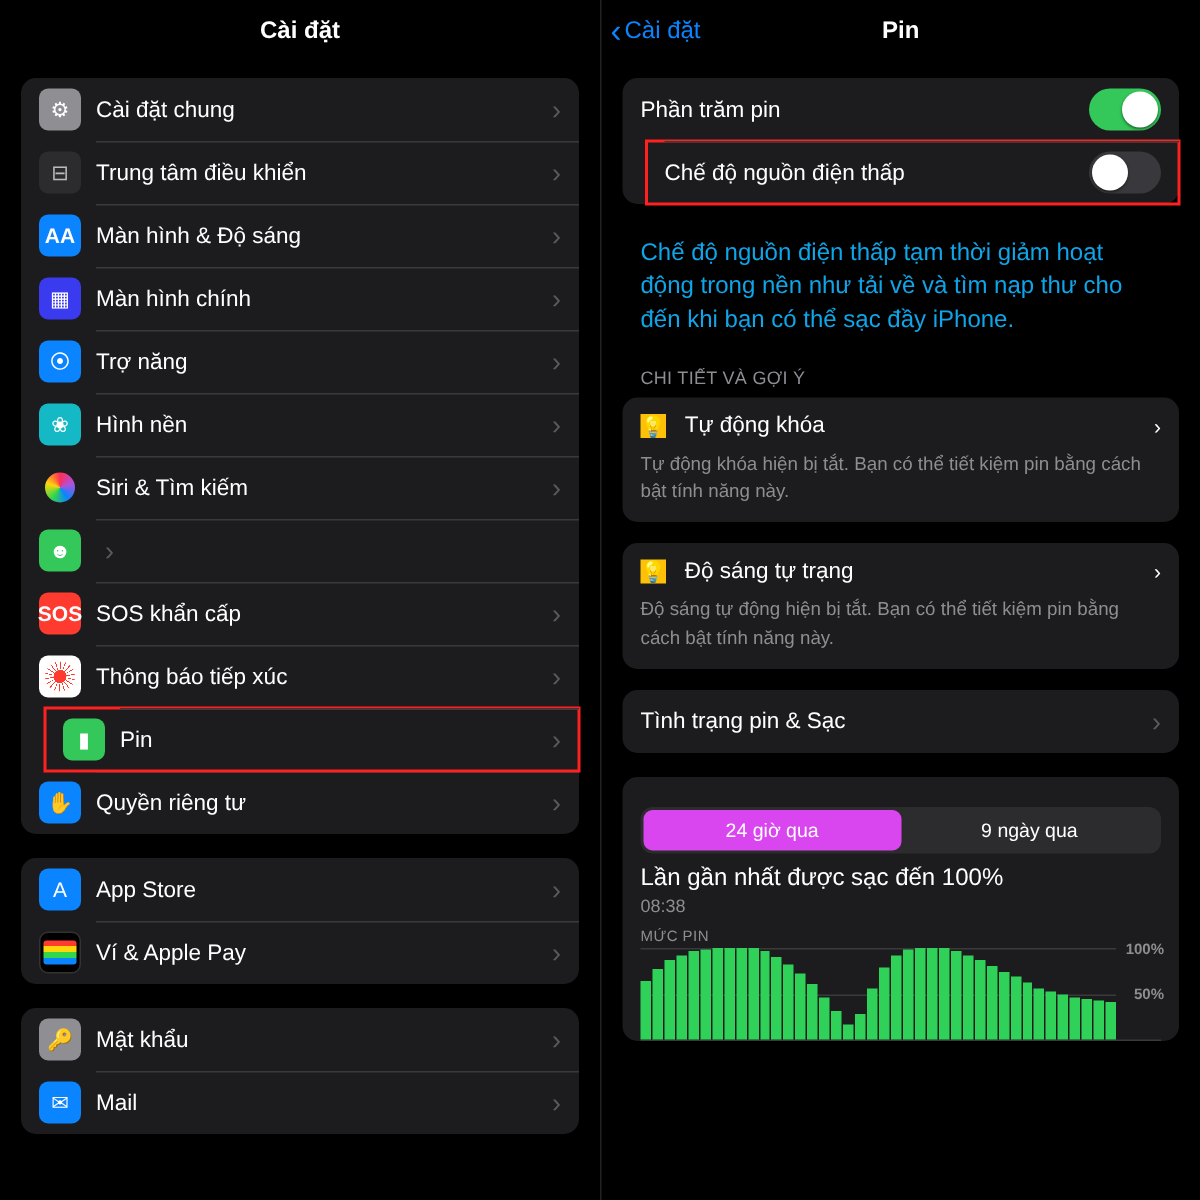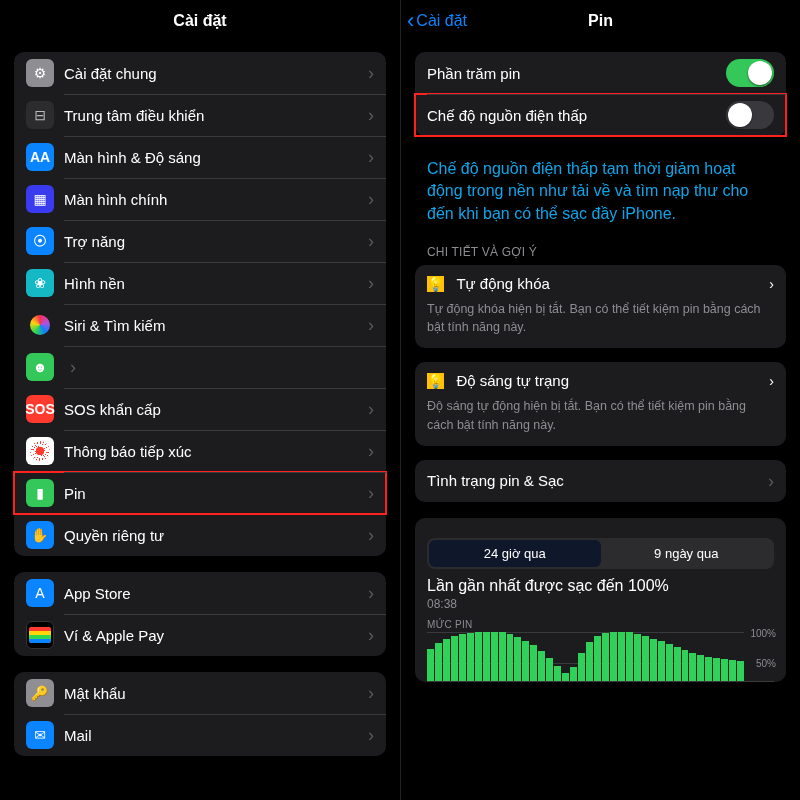--- a/index.html
+++ b/index.html
@@ -78,20 +78,21 @@
   .cell .chv {
     color: #5a5a5e; font-size: 18px; line-height: 1;
     margin-left: 6px;
   }
 
   
   .hl-red {
     outline: 2.5px solid #ff2020;
     outline-offset: -1px;
     z-index: 5;
+    margin-left: 16px;
   }
 
   
   .ic-gear { background: #8e8e93; color: #fff; }
   .ic-cc   { background: #2c2c2e; color: #bbb; }
   .ic-aa   { background: #0a84ff; color: #fff; font-weight: 700; font-size: 12px; }
   .ic-home { background: #3a3aef; color: #fff; }
   .ic-acc  { background: #0a84ff; color: #fff; }
   .ic-wall { background: #15b9c6; color: #fff; }
   .ic-siri { background: #1c1c1e; }
@@ -159,32 +160,33 @@
 
   
   .seg {
     display: flex; background: #2c2c2e; border-radius: 8px;
     padding: 2px; margin: 10px 0 8px;
   }
   .seg div {
     flex: 1; text-align: center; padding: 6px 0;
     color: #fff; font-size: 13px; border-radius: 6px;
   }
-  .seg .sel { background: #0f172a; }
+  .seg .sel { background: #d946ef; }
 
   .chart-area {
     background: #1c1c1e; border-radius: 10px;
     padding: 10px 12px 0;
   }
   .last-charge { color: #fff; font-size: 16px; margin-bottom: 2px; }
   .last-time { color: #8d8d92; font-size: 12px; margin-bottom: 8px; }
   .chart-lbl { color: #8d8d92; font-size: 10px; margin-bottom: 2px; letter-spacing: 0.3px; }
   .chart {
-    height: 50px; position: relative;
+    height: 62px; position: relative;
     border-bottom: 0.5px solid #3a3a3c;
+    font-weight: bold;
   }
   .chart .grid100, .chart .grid50 {
     position: absolute; right: -2px;
     color: #8d8d92; font-size: 10px;
   }
   .chart .grid100 { top: -4px; }
   .chart .grid50  { top: 26px; }
   .chart .gl100, .chart .gl50 {
     position: absolute; left: 0; right: 30px;
     height: 0.5px; background: #3a3a3c;

